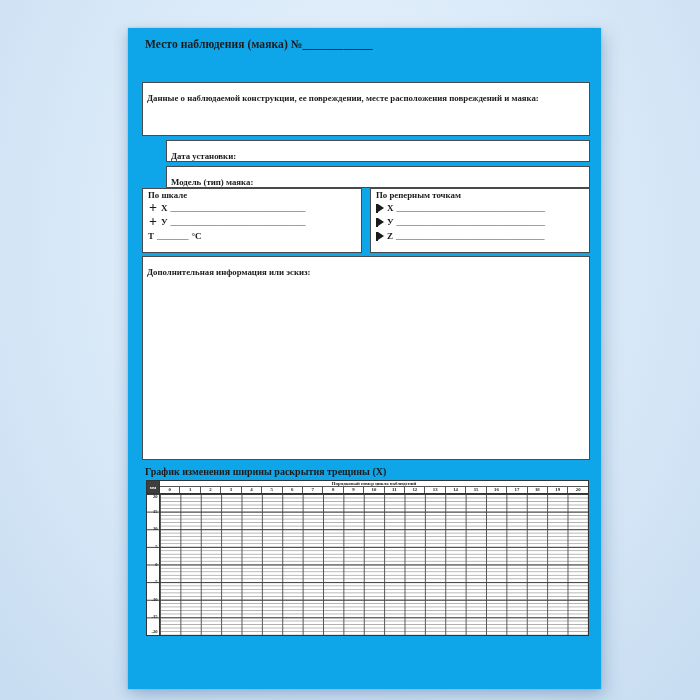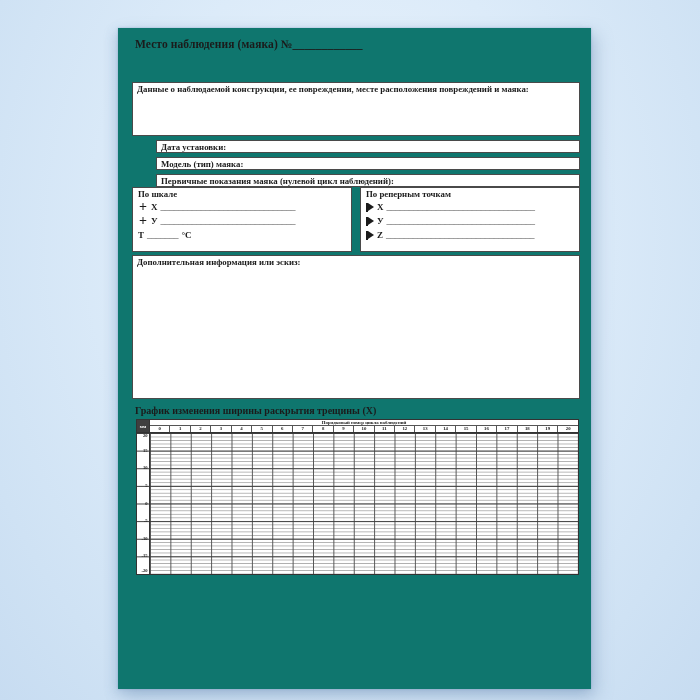--- a/index.html
+++ b/index.html
@@ -5,39 +5,39 @@
   * { box-sizing: border-box; margin: 0; padding: 0; }
   html,body { width:700px; height:700px; }
   body {
     font-family: "Liberation Serif", "DejaVu Serif", serif;
     background: radial-gradient(ellipse at 50% 35%, #ecf4fc 0%, #dcebf9 45%, #cfe2f4 80%, #c7dcf1 100%);
     position: relative;
     color: #1b1b1b;
   }
   .page {
     position: absolute;
-    left: 118px; top: 28px;
+    left: 128px; top: 28px;
     width: 473px; height: 661px;
-    background: #0f766e;
+    background: #0ea5e9;
     box-shadow: 0 0 2px rgba(110,145,185,.55), 5px 7px 16px rgba(95,130,170,.35), -4px 4px 10px rgba(120,155,195,.25);
   }
   .inner { padding: 10px 11px 0 14px; }
   .title {
     margin-left: 3px;
     font-size: 11.5px;
     font-weight: 700;
     letter-spacing: .1px;
     white-space: nowrap;
   }
   .box {
     border: 1px solid #4a4a4a;
     font-size: 8.8px;
     font-weight: 700;
     line-height: 1.3;
-    padding: 1px 4px;
+    padding: 10px 4px;
     overflow: hidden;
     background: #fff;
   }
   .box-construction { margin-top: 32px; height: 54px; }
   .field-row { margin-top: 4px; height: 13px; line-height: 11px; margin-left: 24px; }
   .cols { display: flex; gap: 8px; margin-top: 0; justify-content: flex-end; }
   .half { flex: 1; height: 65px; padding: 1px 5px; }
   .bx-title { font-size: 8.8px; font-weight: 700; }
   .bx-row { display: flex; align-items: center; gap: 3px; height: 14px; font-size: 9px; font-weight: 700; white-space: nowrap; overflow: hidden; }
   .bx-row .line { font-weight: 400; letter-spacing: 0; font-size: 9px; }
@@ -50,21 +50,21 @@
     content: ""; position: absolute; left: 0; top: 0;
     width: 2px; height: 9px; background: #1b1b1b;
   }
   .beacon-icon::after {
     content: ""; position: absolute; left: 2px; top: 0;
     width: 0; height: 0;
     border-top: 4.5px solid transparent; border-bottom: 4.5px solid transparent;
     border-left: 6px solid #1b1b1b;
   }
   .box-signature { margin-top: 4px; height: 30px; }
-  .box-extra { margin-top: 3px; height: 144px; }
+  .box-extra { margin-top: 3px; height: 204px; }
   .chart-title { margin: 6px 0 0 3px; font-size: 10px; font-weight: 700; }
   
   .grid { margin: 3px 0 0 4px; width: 443px; border: 1px solid #333; background: #fff; }
   .grid-head { display: flex; height: 13px; border-bottom: 1px solid #333; }
   .mm-cell {
     width: 13px; background: #3f3f3f; color: #fff;
     font-size: 4.6px; font-weight: 700;
     display: flex; align-items: center; justify-content: center;
     border-right: 1px solid #333;
   }
@@ -116,23 +116,20 @@
 
     <div class="box field-row">
       <span>Дата установки:</span>
     </div>
 
     <div class="box field-row">
       <span>Модель (тип) маяка:</span>
     </div>
 
 
-    <div class="box field-row">
-      <span>Первичные показания маяка (нулевой цикл наблюдений):</span>
-    </div>
 
     <div class="cols">
 
       <div class="box half">
         <div class="bx-title">По шкале</div>
         <div class="bx-row">
           <span class="plus-icon">+</span>
           <span>X</span>
           <span class="line">______________________________</span>
         </div>

